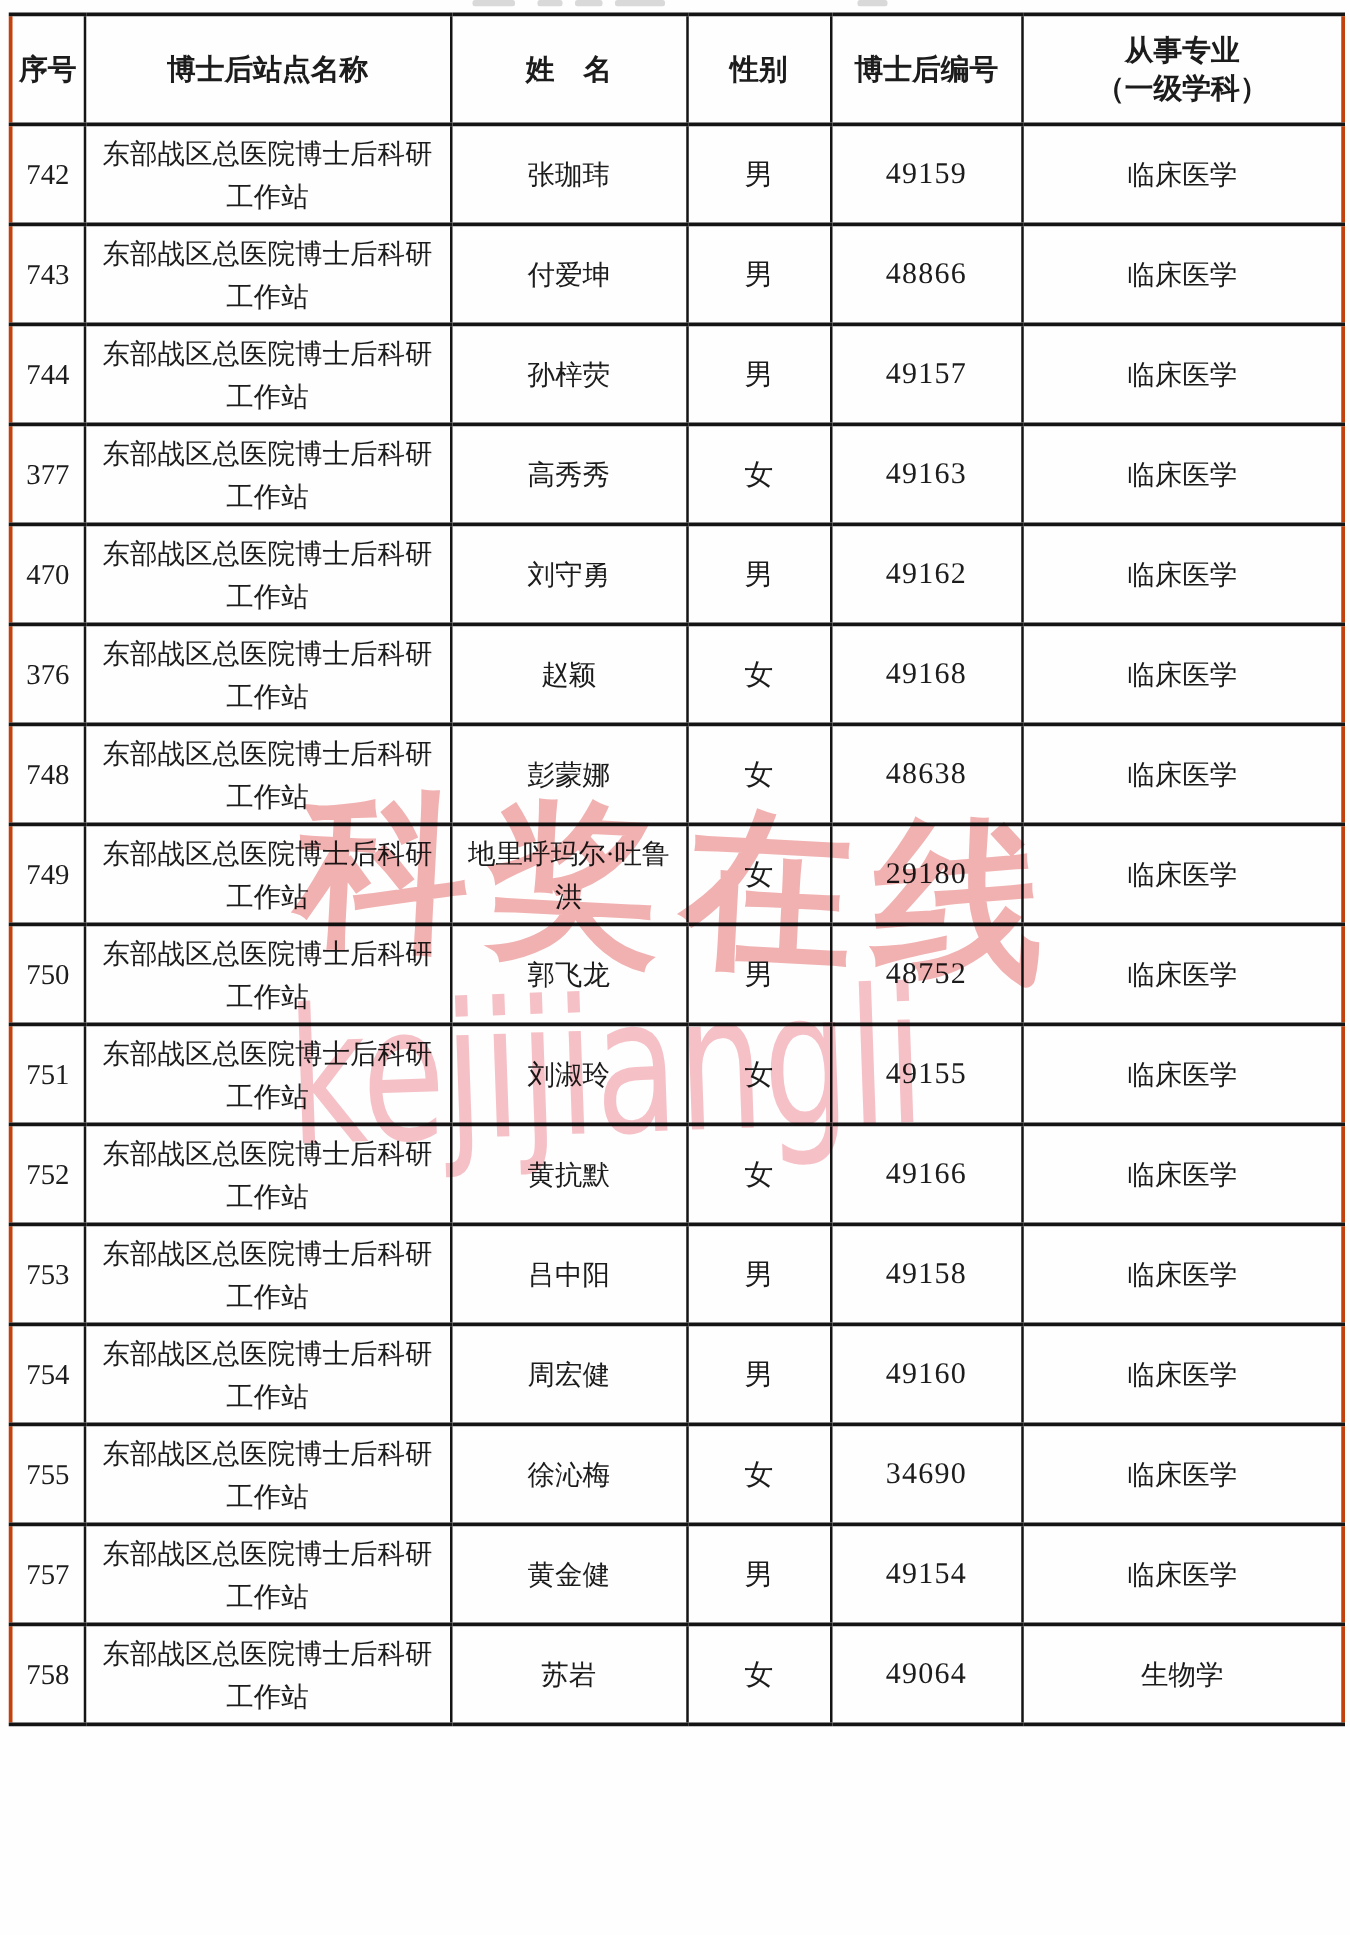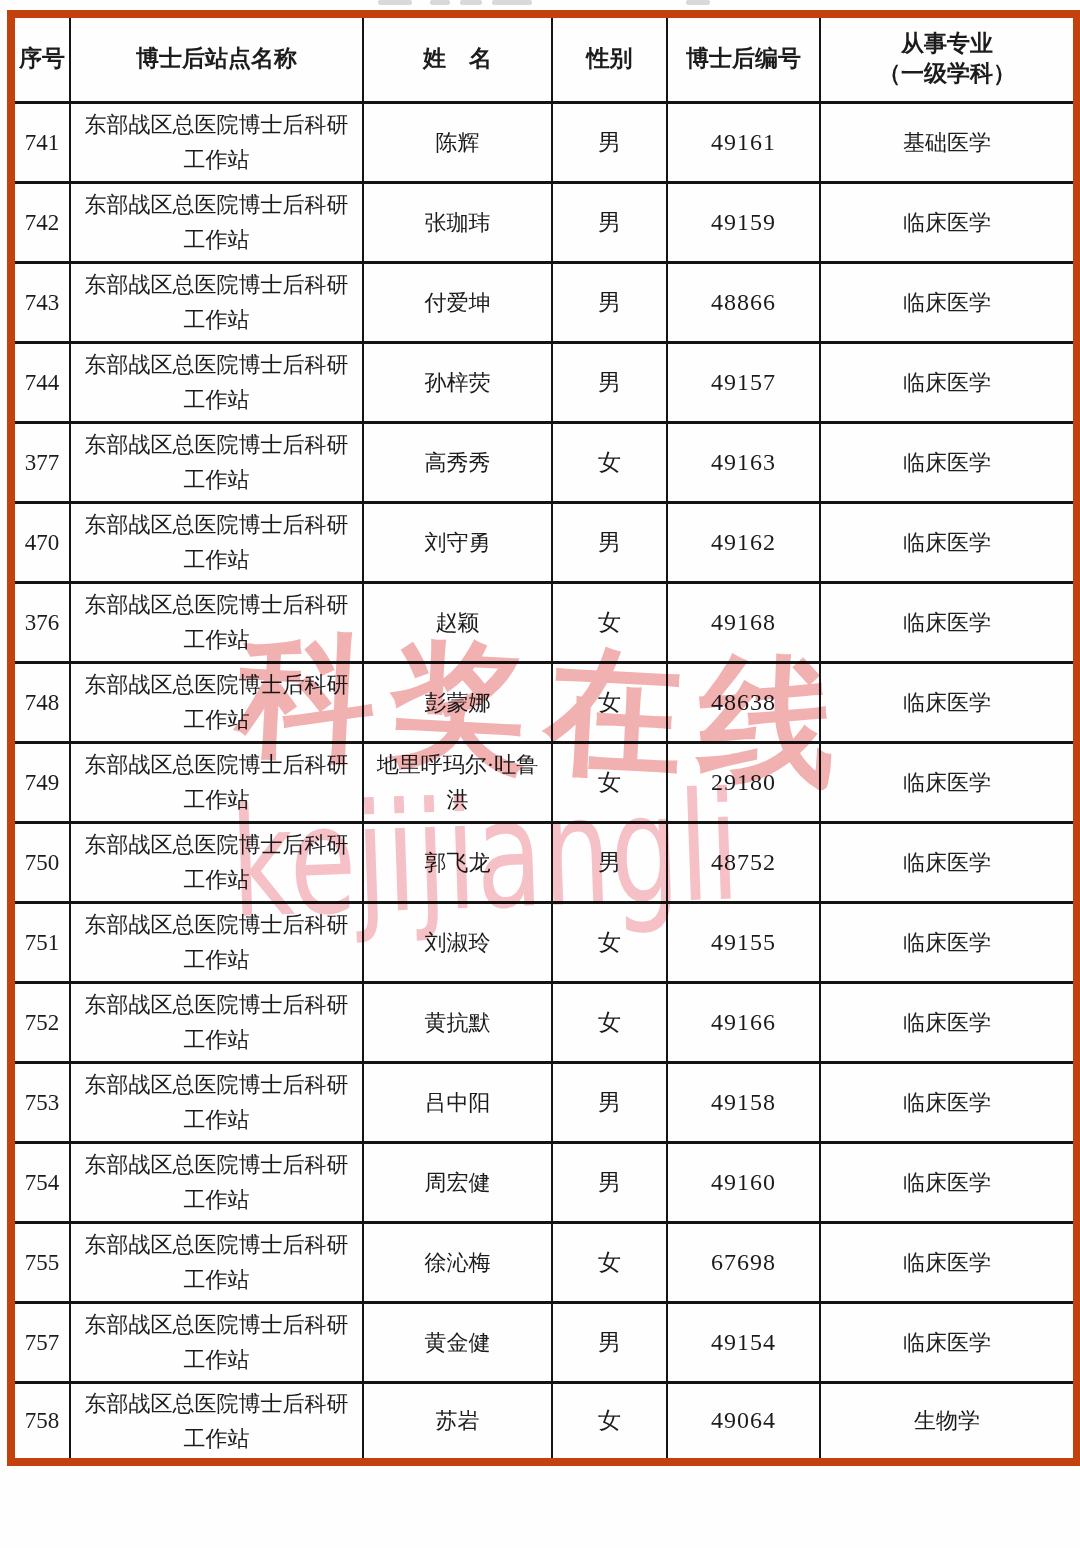--- a/index.html
+++ b/index.html
@@ -31,21 +31,21 @@
     table-layout: fixed;
     background: #fefefe;
   }
   .grid col.c-no      { width: 59px; }
   .grid col.c-station { width: 293px; }
   .grid col.c-name    { width: 189px; }
   .grid col.c-gender  { width: 115px; }
   .grid col.c-id      { width: 153px; }
   .grid col.c-major   { width: 257px; }
 
-  .grid { border: 8px solid #c2410c; }
+  .grid { border: 3px solid #c2410c; }
   .grid th, .grid td {
     border-left: 2px solid #141414;
     border-right: 2px solid #141414;
     border-top: 3px solid #141414;
     border-bottom: 3px solid #141414;
     text-align: center;
     vertical-align: middle;
     padding: 0 4px;
     overflow: hidden;
   }
@@ -122,28 +122,20 @@
         <th>姓　名</th>
         <th>性别</th>
         <th>博士后编号</th>
         <th>
           <div>从事专业</div>
           <div>（一级学科）</div>
         </th>
       </tr>
     </thead>
     <tbody>
-      <tr>
-          <td class="no">741</td>
-          <td class="station">东部战区总医院博士后科研工作站</td>
-          <td class="name">陈辉</td>
-          <td class="gender">男</td>
-          <td class="id-num">49161</td>
-          <td class="major">基础医学</td>
-        </tr>
         <tr>
           <td class="no">742</td>
           <td class="station">东部战区总医院博士后科研工作站</td>
           <td class="name">张珈玮</td>
           <td class="gender">男</td>
           <td class="id-num">49159</td>
           <td class="major">临床医学</td>
         </tr>
         <tr>
           <td class="no">743</td>
@@ -239,21 +231,21 @@
           <td class="name">周宏健</td>
           <td class="gender">男</td>
           <td class="id-num">49160</td>
           <td class="major">临床医学</td>
         </tr>
         <tr>
           <td class="no">755</td>
           <td class="station">东部战区总医院博士后科研工作站</td>
           <td class="name">徐沁梅</td>
           <td class="gender">女</td>
-          <td class="id-num">67698</td>
+          <td class="id-num">34690</td>
           <td class="major">临床医学</td>
         </tr>
         <tr>
           <td class="no">757</td>
           <td class="station">东部战区总医院博士后科研工作站</td>
           <td class="name">黄金健</td>
           <td class="gender">男</td>
           <td class="id-num">49154</td>
           <td class="major">临床医学</td>
         </tr>

